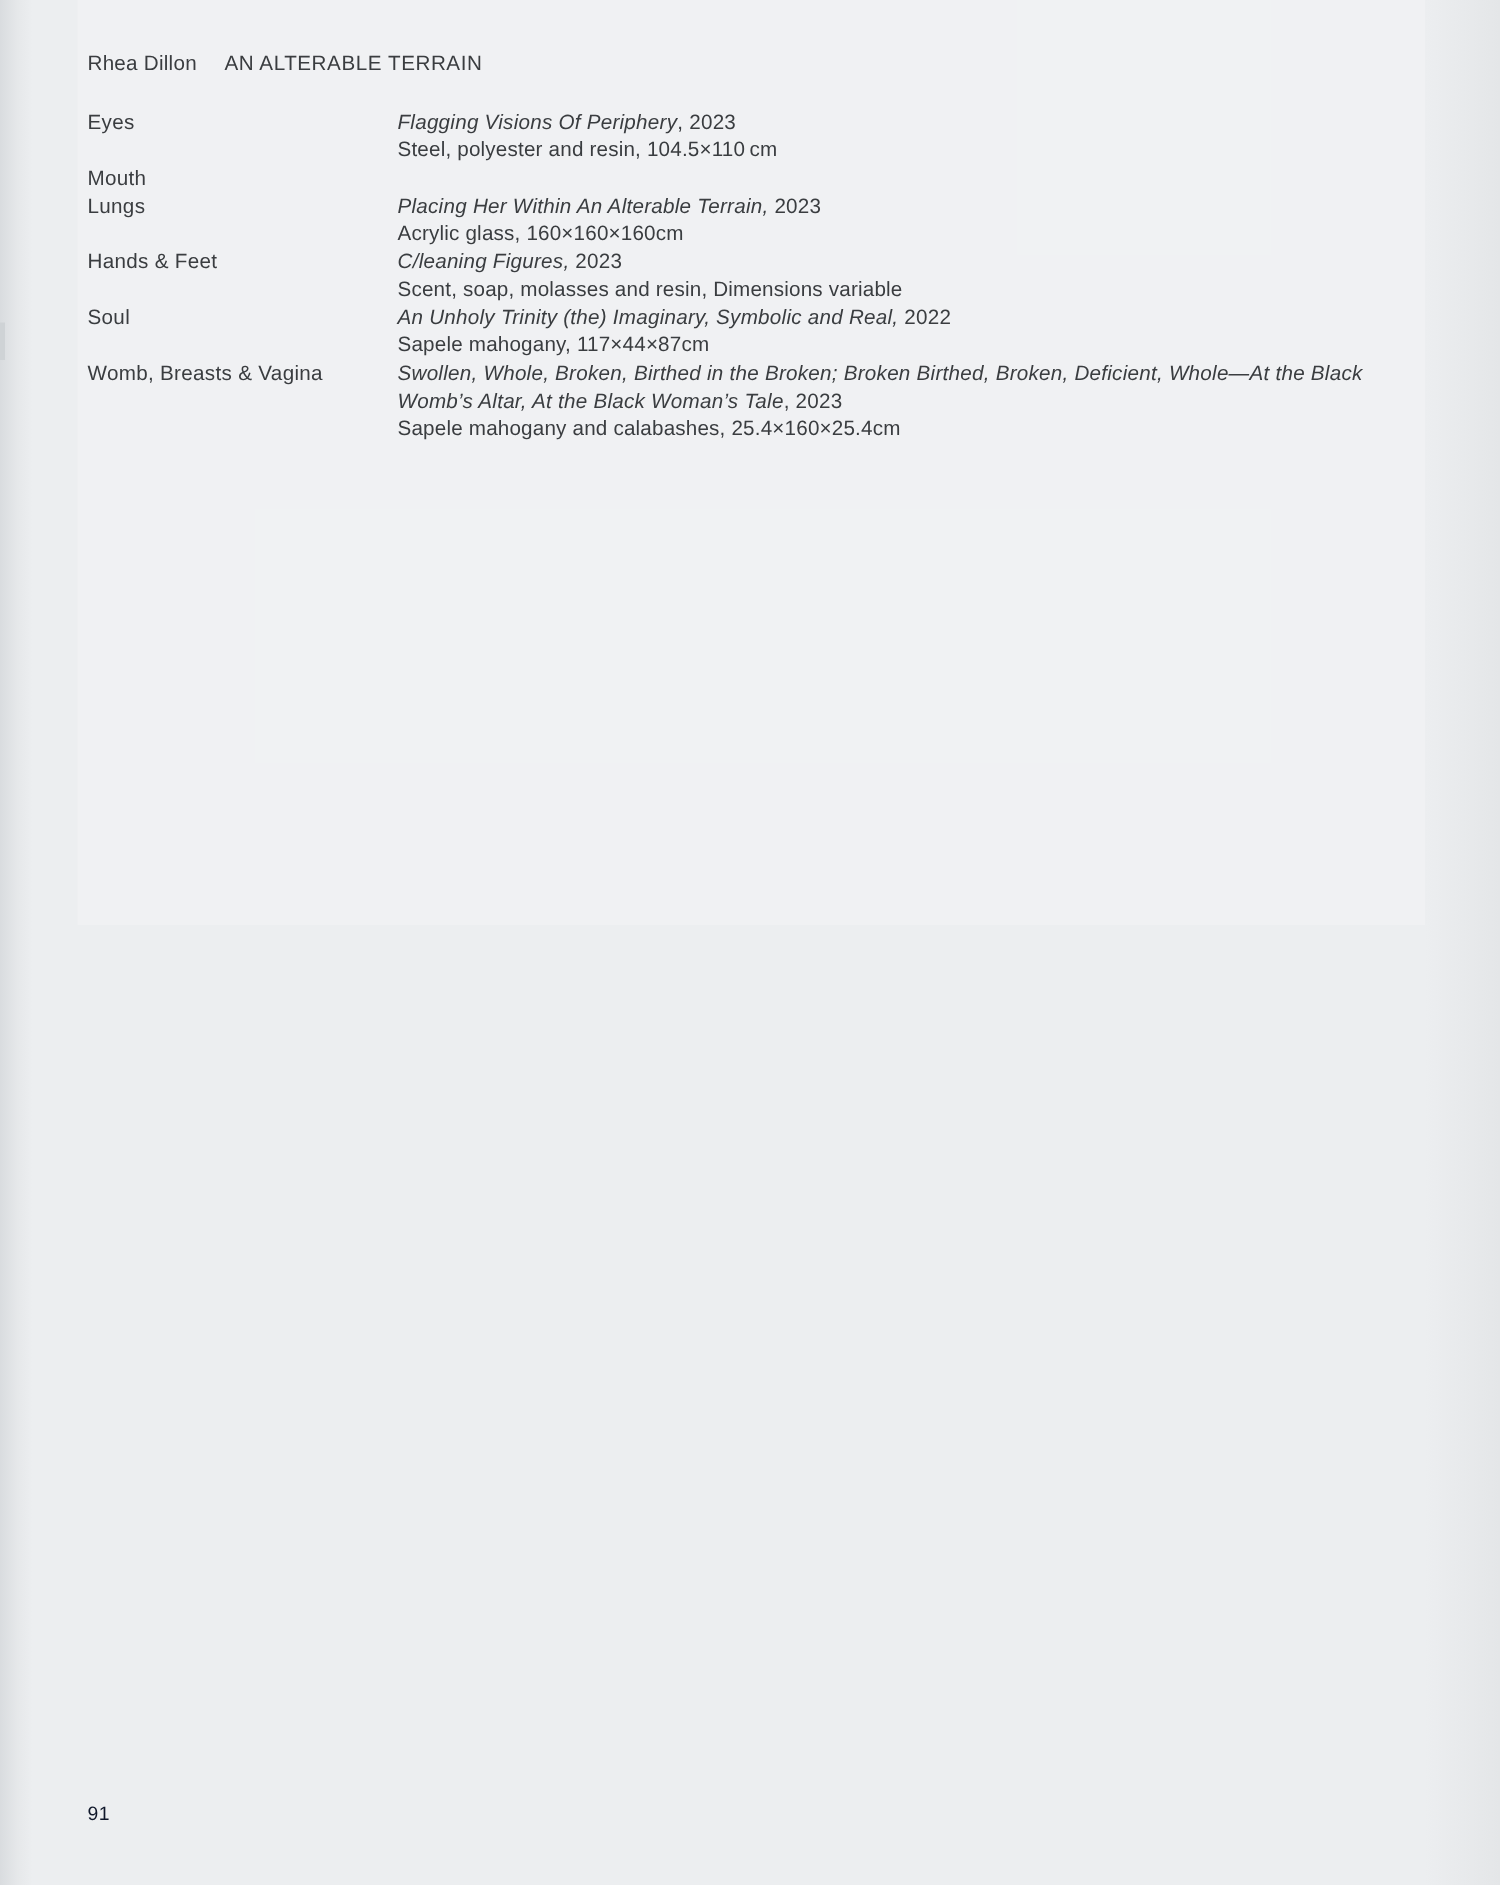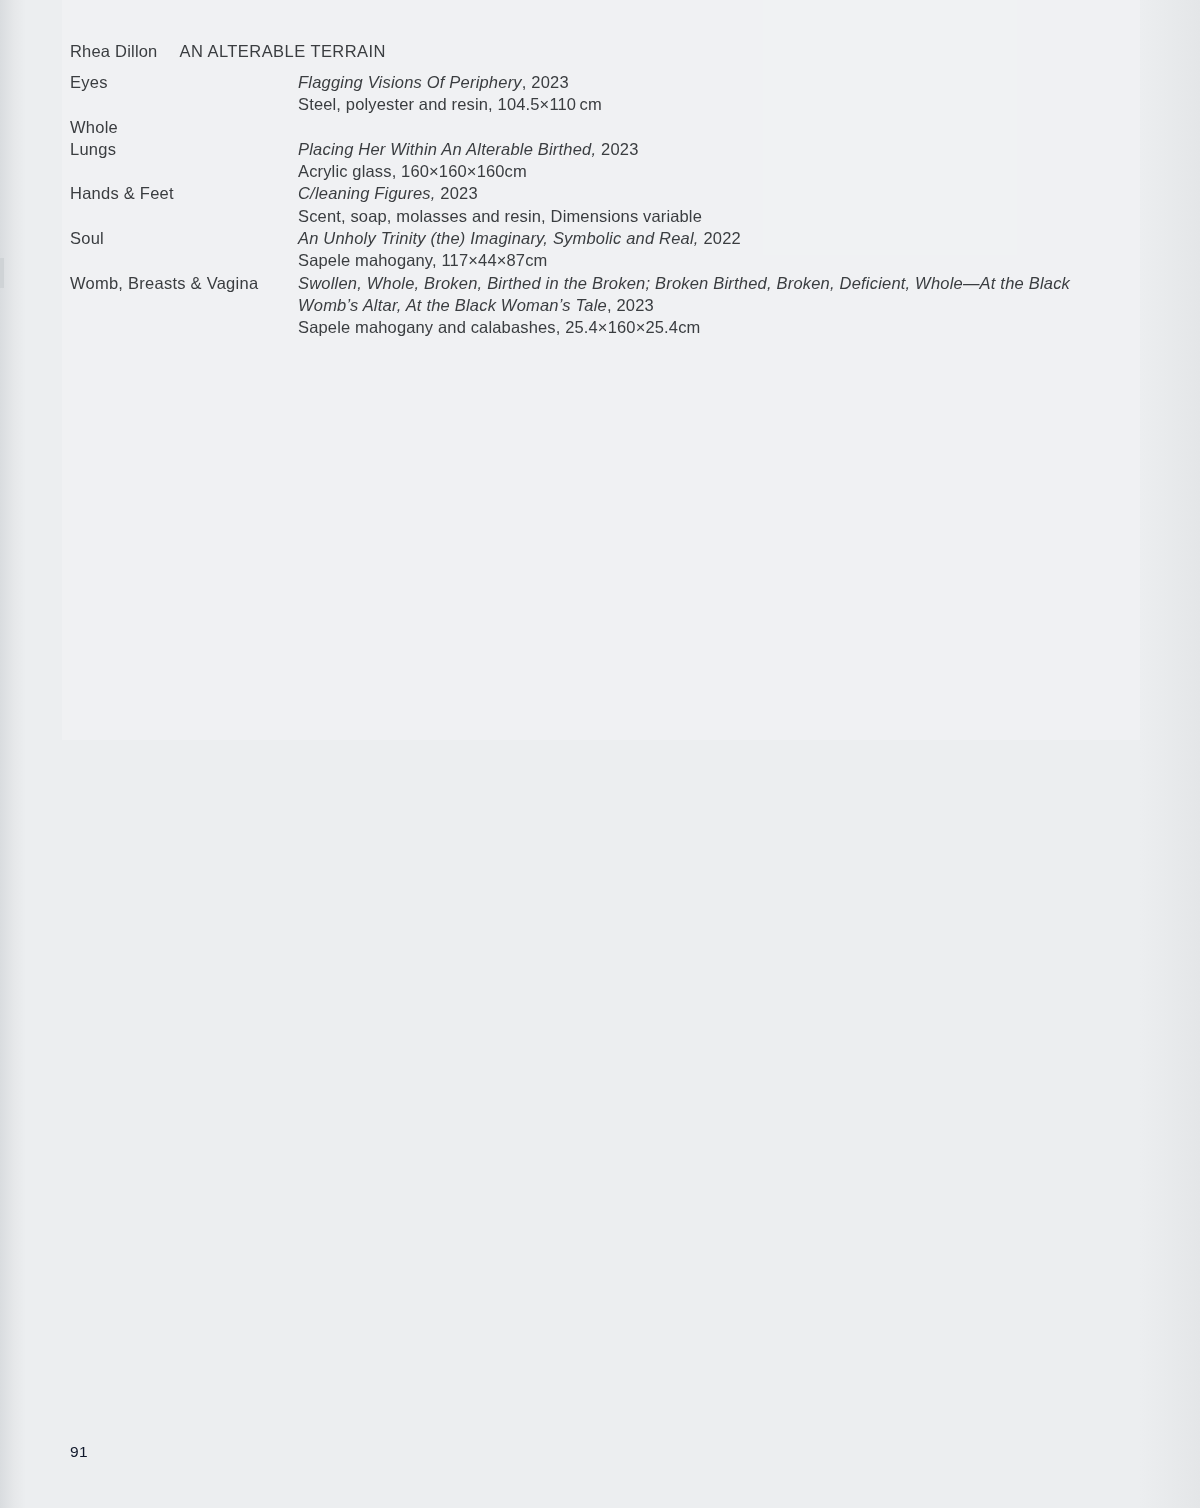--- a/index.html
+++ b/index.html
@@ -62,21 +62,21 @@
     position: absolute;
     left: 70px;
     top: 42px;
     width: 1030px;
   }
 
   .header {
     font-size: 16.5px;
     letter-spacing: 0.3px;
     color: #3a3d40;
-    margin-bottom: 10px;
+    margin-bottom: 26px;
     white-space: pre;
   }
   .header .artist {
     letter-spacing: 0.2px;
   }
   .header .sep {
     display: inline-block;
     width: 22px;
   }
   .header .title {
@@ -84,20 +84,21 @@
   }
 
   .works {
     display: block;
   }
 
   .work-row {
     display: flex;
     align-items: flex-start;
     margin-bottom: 0;
+    gap: 20px;
   }
 
   .body-part {
     width: 228px;
     flex: 0 0 228px;
     font-size: 16.5px;
     line-height: 22.3px;
     color: #3a3d40;
     letter-spacing: 0.25px;
     padding-top: 0;
@@ -148,27 +149,27 @@
 
       <div class="work-row">
         <div class="body-part">Eyes</div>
         <div class="work-details">
           <div><span class="work-title">Flagging Visions Of Periphery</span><span class="work-year">, 2023</span></div>
           <div class="work-medium">Steel, polyester and resin, 104.5×110 cm</div>
         </div>
       </div>
 
       <div class="work-row">
-        <div class="body-part">Whole</div>
+        <div class="body-part">Mouth</div>
       </div>
 
       <div class="work-row">
         <div class="body-part">Lungs</div>
         <div class="work-details">
-          <div><span class="work-title">Placing Her Within An Alterable Birthed,</span><span class="work-year"> 2023</span></div>
+          <div><span class="work-title">Placing Her Within An Alterable Terrain,</span><span class="work-year"> 2023</span></div>
           <div class="work-medium">Acrylic glass, 160×160×160cm</div>
         </div>
       </div>
 
       <div class="work-row">
         <div class="body-part">Hands &amp; Feet</div>
         <div class="work-details">
           <div><span class="work-title">C/leaning Figures,</span><span class="work-year"> 2023</span></div>
           <div class="work-medium">Scent, soap, molasses and resin, Dimensions variable</div>
         </div>

